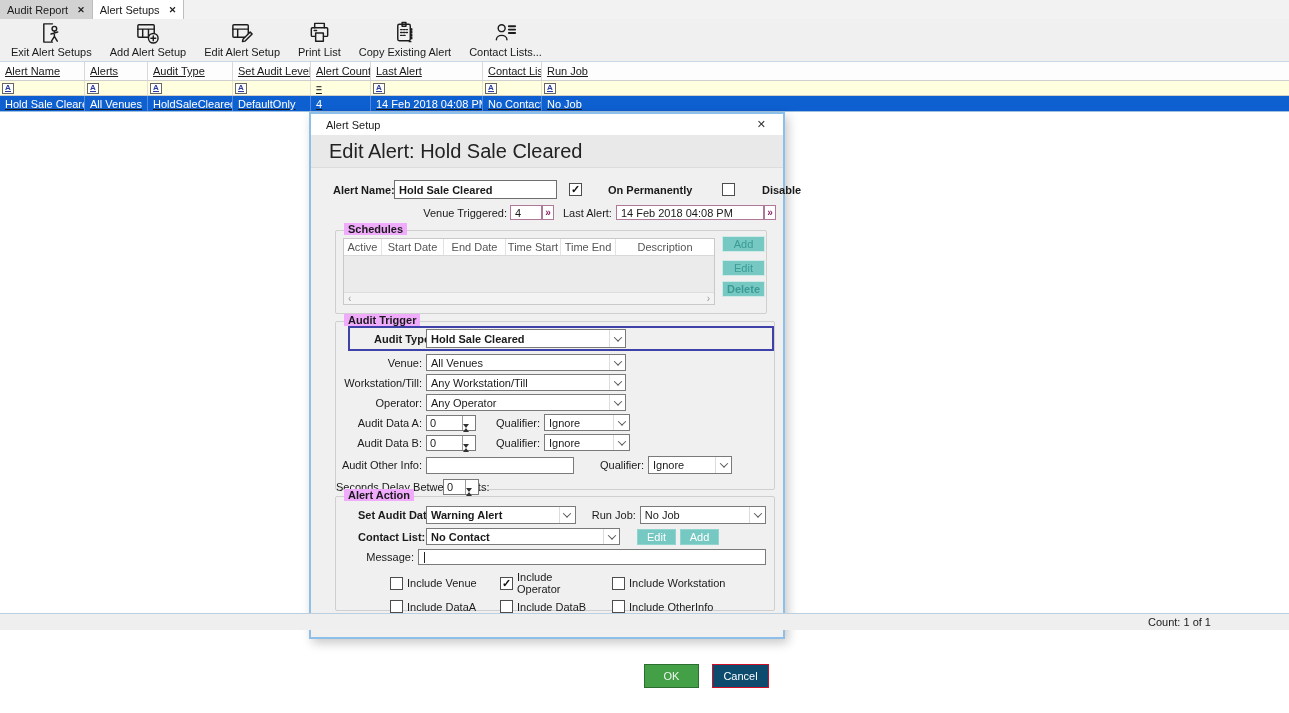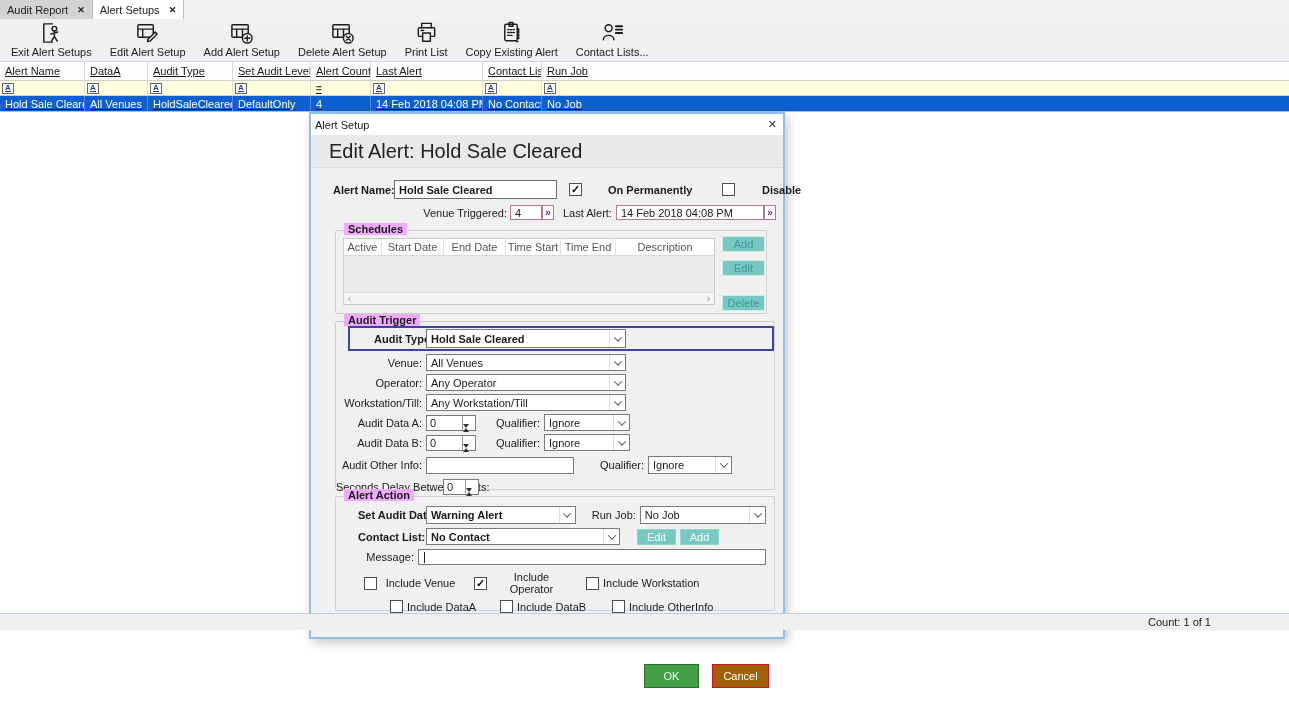--- a/index.html
+++ b/index.html
@@ -43,21 +43,21 @@
 
   
   .statusbar { position:absolute; left:0; bottom:0; width:100%; height:17px;
       background:#efefef; border-top:1px solid #bccfdf; display:flex; align-items:center;
       justify-content:flex-end; padding-right:78px; }
 
   
   .dialog { position:absolute; left:309px; top:0px; width:476px; height:527px;
       background:#f0f0f0; border:2px solid #8ebfe8; box-shadow:3px 4px 10px rgba(0,0,0,.22); }
   .dlg-titlebar { height:21px; background:#fff; display:flex; align-items:center;
-      padding:0 4px; }
+      padding:0 15px; }
   .dlg-title { flex:1; font-size:11px; }
   .dlg-close { font-size:11px; color:#333; padding:0 2px; }
   .dlg-header { height:33px; background:#e9e9e9; border-bottom:1px solid #dcdcdc;
       display:flex; align-items:center; padding-left:18px; }
   .dlg-heading { font-size:20px; color:#222; }
   .dlg-body { position:relative; height:466px; }
 
   .b { font-weight:bold;padding-left:22px; }
   .rlabel { text-align:right; white-space:nowrap; }
 
@@ -112,21 +112,21 @@
   
   .frow { display:flex; align-items:center; margin:3px 8px 3px 0; }
   .lab86 { width:86px; text-align:right; margin-right:4px; white-space:nowrap; flex:none; }
   .atype-box { display:flex; align-items:center; border:2px solid #3e42a8; padding:1px 2px;
       margin-left:12px; background:#f0f0f0; }
   .atype-box .lab66 { width:70px; text-align:right; margin-right:4px; white-space:nowrap; }
 
   
   .okbtn { position:absolute; left:333px; top:496px; width:55px; height:24px; background:#43a047;
       border:1px solid #2c6e31; color:#eef8ee; display:flex; align-items:center; justify-content:center; }
-  .cancelbtn { position:absolute; left:401px; top:496px; width:57px; height:24px; background:#a16207;
+  .cancelbtn { position:absolute; left:401px; top:496px; width:57px; height:24px; background:#0c4a6e;
       border:1px solid #cf0e27; color:#fff; display:flex; align-items:center; justify-content:center; }
 
   .caret { width:1px; height:11px; background:#222; margin-left:1px; }
   svg { fill:none; stroke:#1c1c1c; stroke-width:1.5; stroke-linecap:round; stroke-linejoin:round; }
 </style>
 </head>
 <body>
 
 <div class="tabstrip">
   <div class="tab">
@@ -143,43 +143,34 @@
   <div class="tbtn">
     <span><svg viewBox="0 0 26 26">
       <path d="M14 4 H5 V23 H14"></path>
           <circle cx="16" cy="9" r="2.4"></circle>
       <path d="M16 12 V17 M16 17 L13 22 M16 17 L19 22 M12.5 14.5 L19.5 12.5"></path>
         </svg></span>
     <span class="tlabel">Exit Alert Setups</span>
   </div>
   <div class="tbtn">
     <span><svg viewBox="0 0 26 26">
-      <rect x="3" y="5" width="16" height="13" rx="1"></rect>
-          <path d="M3 9.5 H19 M8 9.5 V18"></path>
-      <path d="M13.5 20 L21 12.5 L23 14.5 L15.5 22 L13 22.5 Z" style="fill:#f0f0f0"></path>
-        </svg></span>
-    <span class="tlabel">Edit Alert Setup</span>
-  </div>
-  <div class="tbtn">
-    <span><svg viewBox="0 0 26 26">
       <rect x="3" y="5" width="17" height="13" rx="1"></rect>
           <path d="M3 9.5 H20 M8 9.5 V18 M14 9.5 V18"></path>
       <circle cx="19" cy="19" r="5" style="fill:#f0f0f0"></circle>
           <path d="M19 16.5 V21.5 M16.5 19 H21.5"></path>
         </svg></span>
     <span class="tlabel">Add Alert Setup</span>
   </div>
   <div class="tbtn">
     <span><svg viewBox="0 0 26 26">
-      <rect x="3" y="5" width="17" height="13" rx="1"></rect>
-          <path d="M3 9.5 H20 M8 9.5 V18 M14 9.5 V18"></path>
-      <circle cx="19" cy="19" r="5" style="fill:#f0f0f0"></circle>
-          <path d="M17 17 L21 21 M21 17 L17 21"></path>
-        </svg></span>
-    <span class="tlabel">Delete Alert Setup</span>
+      <rect x="3" y="5" width="16" height="13" rx="1"></rect>
+          <path d="M3 9.5 H19 M8 9.5 V18"></path>
+      <path d="M13.5 20 L21 12.5 L23 14.5 L15.5 22 L13 22.5 Z" style="fill:#f0f0f0"></path>
+        </svg></span>
+    <span class="tlabel">Edit Alert Setup</span>
   </div>
   <div class="tbtn">
     <span><svg viewBox="0 0 26 26">
       <path d="M8 8 V3.5 H18 V8"></path>
           <rect x="4.5" y="8" width="17" height="9" rx="1"></rect>
       <rect x="9" y="13.5" width="8" height="8.5" style="fill:#f0f0f0"></rect>
           <path d="M7.5 11 H10"></path>
         </svg></span>
     <span class="tlabel">Print List</span>
   </div>
@@ -198,21 +189,21 @@
           <path d="M3.5 20.5 C3.5 14.5 14.5 14.5 14.5 20.5"></path>
       <path d="M16.5 6.5 H23 M16.5 10 H23 M16.5 13.5 H23" stroke-width="2"></path>
         </svg></span>
     <span class="tlabel">Contact Lists...</span>
   </div>
 </div>
 
 <div class="grid">
   <div class="grid-head">
     <div class="gh c1">Alert Name</div>
-    <div class="gh c2">DataA</div>
+    <div class="gh c2">Alerts</div>
     <div class="gh c3">Audit Type</div>
     <div class="gh c4">Set Audit Level</div>
     <div class="gh c5">Alert Count</div>
     <div class="gh c6">Last Alert</div>
     <div class="gh c7">Contact List</div>
     <div class="gh c8">Run Job</div>
   </div>
   <div class="grid-filter">
     <div class="gf c1">
         <span class="filter-a">A</span>
@@ -301,21 +292,21 @@
             <div class="s6">Description</div>
           </div>
           <div class="schbody"></div>
           <div class="schscroll">
             <span>‹</span>
             <span>›</span>
           </div>
         </div>
         <div class="tealbtn" style="position:absolute; left:386px; top:5px; width:43px; height:16px;">Add</div>
         <div class="tealbtn" style="position:absolute; left:386px; top:29px; width:43px; height:16px;">Edit</div>
-        <div class="tealbtn" style="position:absolute; left:386px; top:64px; width:43px; height:16px;">Delete</div>
+        <div class="tealbtn" style="position:absolute; left:386px; top:50px; width:43px; height:16px;font-weight:bold;">Delete</div>
       </div>
 
       <div class="grp" style="left:24px; top:153px; width:440px; height:169px; padding-top:4px;">
         <span class="grp-legend">Audit Trigger</span>
 
         <div class="atype-box">
           <span class="lab66 b">Audit Type:</span>
           <div class="sel" style="width:200px; height:19px;">
             <span class="selval b">Hold Sale Cleared</span>
             <span class="selarrow">
@@ -327,32 +318,32 @@
         <div class="frow">
           <span class="lab86">Venue:</span>
           <div class="sel" style="width:200px; height:17px;">
             <span class="selval">All Venues</span>
             <span class="selarrow">
                 <span class="chev"></span>
               </span>
           </div>
         </div>
         <div class="frow">
+          <span class="lab86">Workstation/Till:</span>
+          <div class="sel" style="width:200px; height:17px;">
+            <span class="selval">Any Workstation/Till</span>
+            <span class="selarrow">
+                <span class="chev"></span>
+              </span>
+          </div>
+        </div>
+        <div class="frow">
           <span class="lab86">Operator:</span>
           <div class="sel" style="width:200px; height:17px;">
             <span class="selval">Any Operator</span>
-            <span class="selarrow">
-                <span class="chev"></span>
-              </span>
-          </div>
-        </div>
-        <div class="frow">
-          <span class="lab86">Workstation/Till:</span>
-          <div class="sel" style="width:200px; height:17px;">
-            <span class="selval">Any Workstation/Till</span>
             <span class="selarrow">
                 <span class="chev"></span>
               </span>
           </div>
         </div>
 
         <div class="frow">
           <span class="lab86">Audit Data A:</span>
           <div class="spin" style="width:50px;">
             <span class="spinval">0</span>
@@ -447,21 +438,21 @@
         </div>
 
         <div class="frow" style="margin-top:4px;">
           <span class="rlabel" style="width:78px; margin-right:4px;">Message:</span>
           <div class="tinput" style="flex:1; height:16px; border-color:#7a7a7a;">
             <span class="caret"></span>
             <span></span>
           </div>
         </div>
 
-        <div class="frow" style="margin-left:28px; margin-top:6px;text-align:center;">
+        <div class="frow" style="margin-left:54px; margin-top:6px;">
           <span class="cb"></span>
           <span style="margin-left:4px; width:79px;">Include Venue</span>
           <span class="cb" style="margin-left:14px;">✓</span>
           <span style="margin-left:4px; width:81px;">Include Operator</span>
           <span class="cb" style="margin-left:14px;"></span>
           <span style="margin-left:4px;">Include Workstation</span>
         </div>
         <div class="frow" style="margin-left:54px; margin-top:5px;">
           <span class="cb"></span>
           <span style="margin-left:4px; width:79px;">Include DataA</span>

